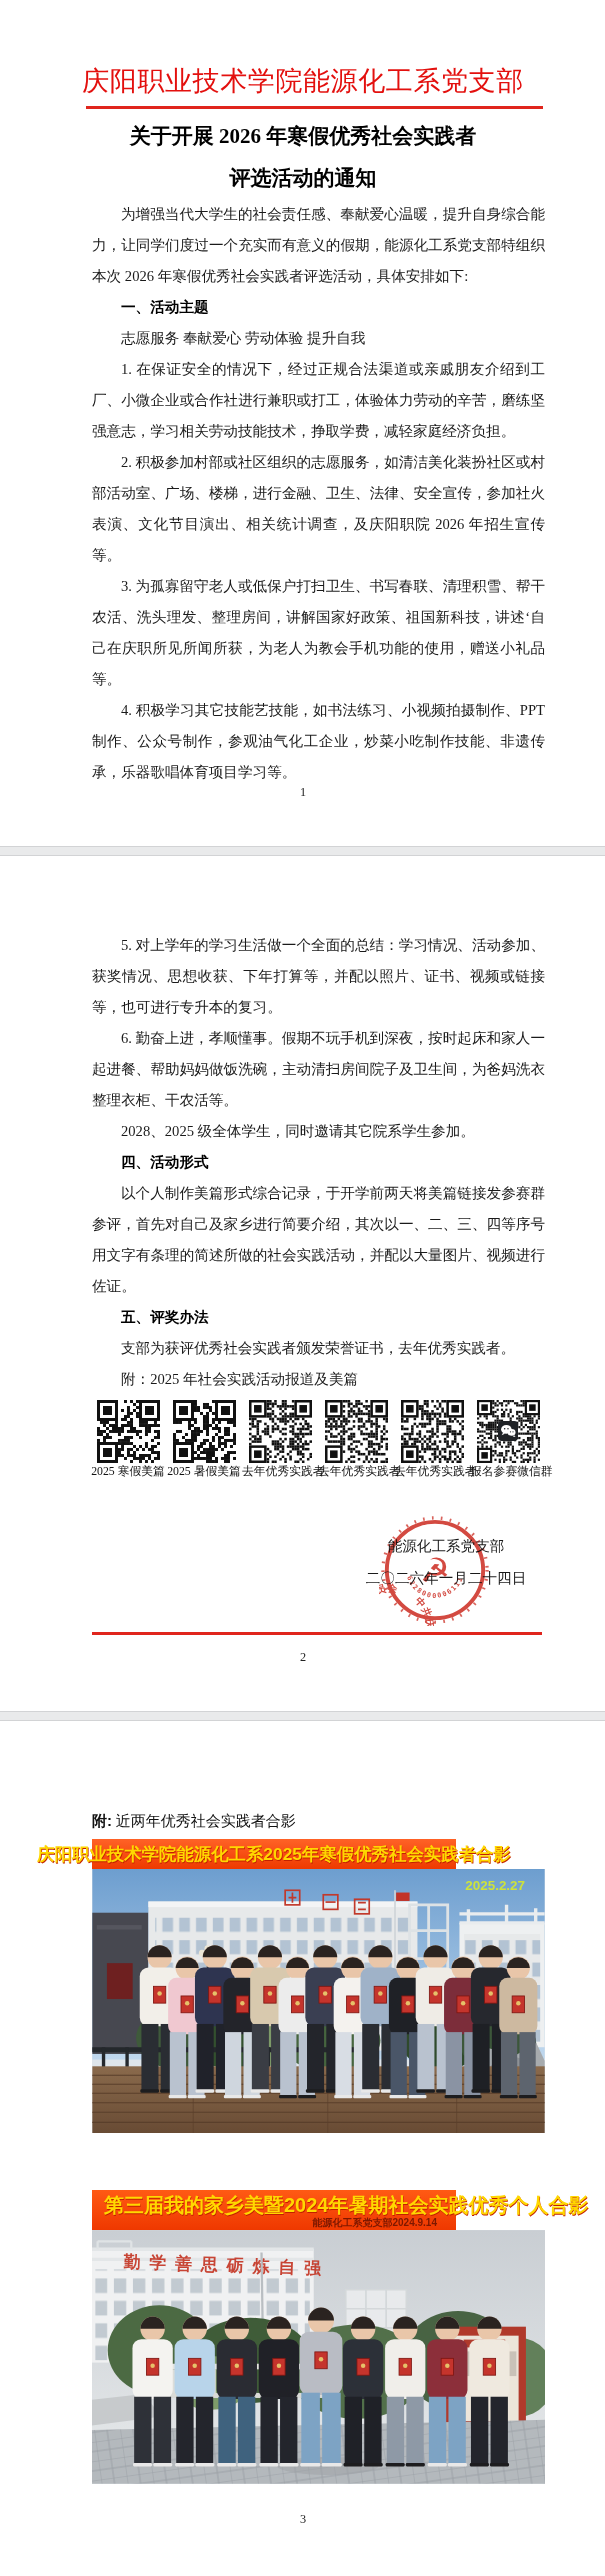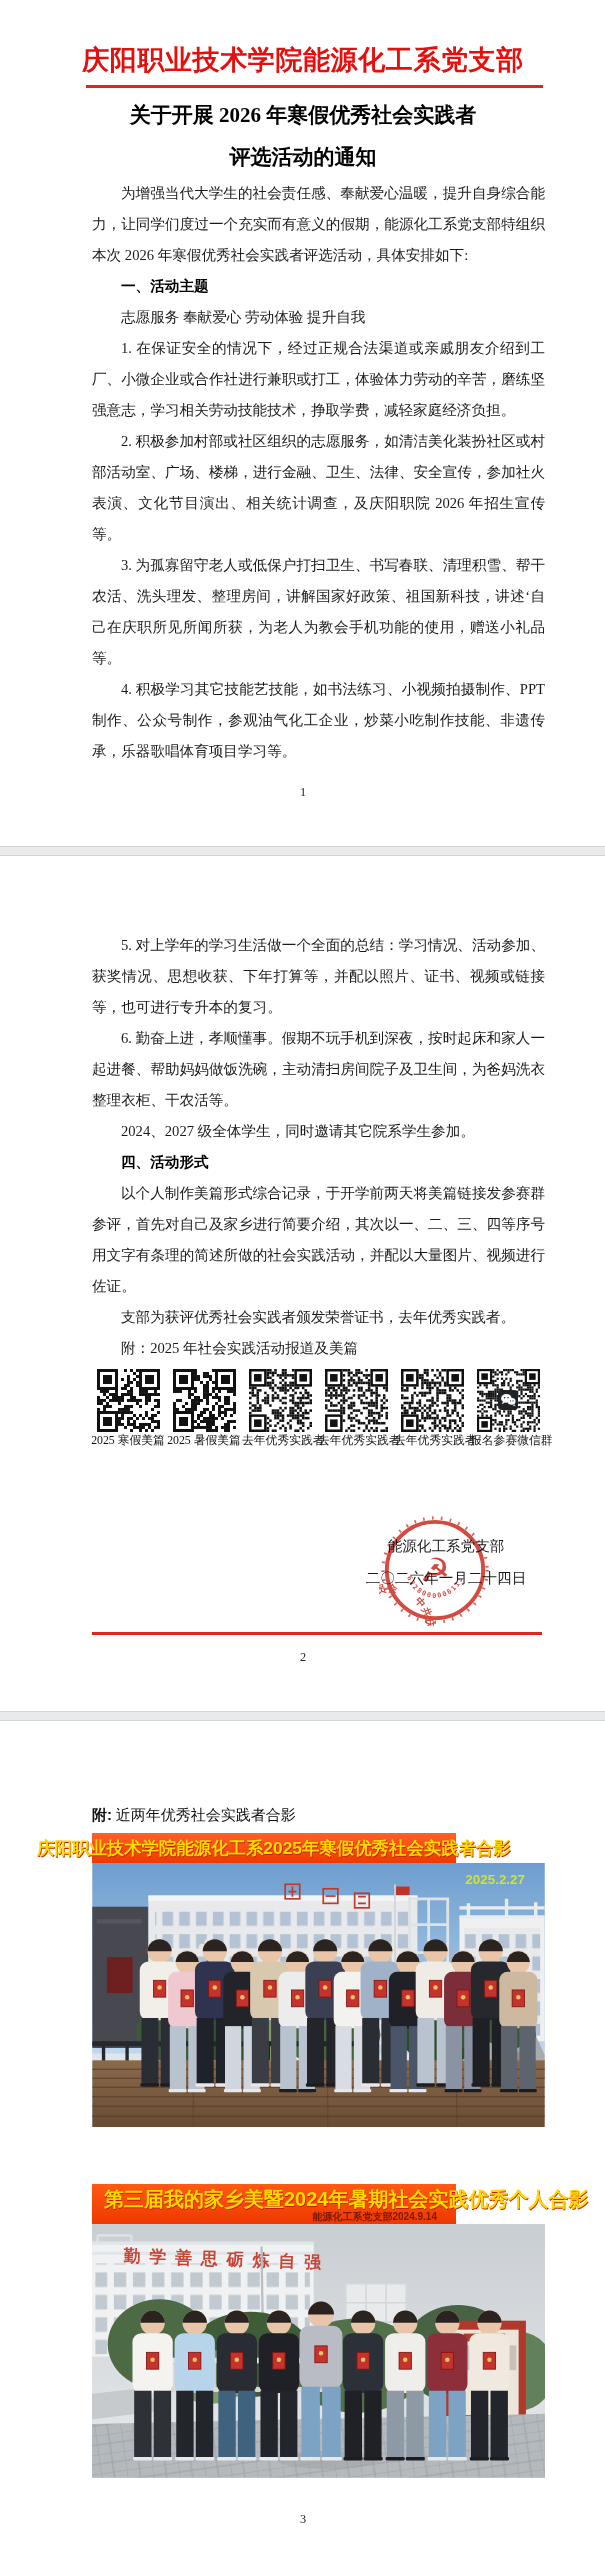--- a/index.html
+++ b/index.html
@@ -4,22 +4,22 @@
 <style>
   html,body{margin:0;padding:0;background:#ffffff;}
   .canvas{position:relative;width:606px;height:2576px;margin:0 auto;background:#fff;
           font-family:"Liberation Serif","DejaVu Serif",serif;color:#141414;overflow:hidden;}
   .page{position:relative;overflow:hidden;background:#fff;}
   .page1{height:846px;}
   .page2{height:855px;}
   .page3{height:854px;}
   .page-sep{height:10px;background:#e9eaeb;border-top:0.6px solid #d2d3d5;border-bottom:0.6px solid #d2d3d5;box-sizing:border-box;}
 
-  .red-title{margin:0;padding-top:46px;text-align:center;font-size:27px;line-height:29px;
-             font-weight:bold;color:#e3100e;letter-spacing:0.6px;
+  .red-title{margin:0;padding-top:67px;text-align:center;font-size:27px;line-height:29px;
+             font-weight:normal;color:#e3100e;letter-spacing:0.6px;
              font-family:"Liberation Serif","DejaVu Serif",serif;}
   .red-rule{height:2.8px;background:#e0251d;margin:10px 63px 0 86px;}
   .doc-title{margin-top:6.7px;text-align:center;font-size:21px;font-weight:bold;line-height:42px;color:#000;}
 
   .bodytext{margin:0 61px 0 92px;font-size:14.6px;line-height:31px;text-align:justify;color:#1a1a1a;}
   .bodytext p{margin:0;}
   .ind{text-indent:29px;}
   .sechead{text-indent:29px;font-weight:bold;color:#000;
            font-family:"Liberation Sans","DejaVu Sans",sans-serif;}
 
@@ -35,21 +35,21 @@
   .sign-block{position:absolute;left:362px;top:674px;width:168px;text-align:center;
               font-size:14.6px;line-height:32px;color:#1a1a1a;}
   .stamp{position:absolute;left:379px;top:658px;width:112px;height:112px;opacity:0.92;mix-blend-mode:multiply;}
   .red-rule-b{position:absolute;left:92px;top:776px;width:450px;height:2.8px;background:#e0251d;}
 
   .pagenum{position:absolute;left:0;width:100%;text-align:center;font-size:12.3px;color:#222;}
   .page1 .pagenum{top:785px;}
   .page2 .pagenum{top:794px;}
   .page3 .pagenum{top:791px;}
 
-  .attach-line{margin:6px 61px 0 92px;padding-top:72px;font-size:15px;line-height:31px;color:#111;}
+  .attach-line{margin:12px 61px 0 92px;padding-top:72px;font-size:15px;line-height:31px;color:#111;}
   .attach-line b{font-family:"Liberation Sans","DejaVu Sans",sans-serif;}
 
   .photo-block{margin:2.2px 61px 0 92px;width:364px;}
   .photo-block2{margin-top:57px;}
   .banner1{height:30px;background:linear-gradient(180deg,#ff6226,#ee3a00);
            display:flex;align-items:center;justify-content:center;
            font-size:17.4px;font-weight:bold;color:#ffd800;white-space:nowrap;
            text-shadow:0.6px 0.6px 0 #c22000;font-family:"Liberation Sans","DejaVu Sans",sans-serif;}
   .banner2{height:40px;background:linear-gradient(180deg,#ff5a14,#ef3800);position:relative;}
   .banner2-main{text-align:center;font-size:20px;font-weight:bold;color:#ffd800;line-height:28px;
@@ -82,23 +82,24 @@
     </div>
     <div class="pagenum">1</div>
   </section>
 
   <div class="page-sep"></div>
 
   <section class="page page2">
     <div class="bodytext">
       <p class="ind">5. 对上学年的学习生活做一个全面的总结：学习情况、活动参加、获奖情况、思想收获、下年打算等，并配以照片、证书、视频或链接等，也可进行专升本的复习。</p>
       <p class="ind">6. 勤奋上进，孝顺懂事。假期不玩手机到深夜，按时起床和家人一起进餐、帮助妈妈做饭洗碗，主动清扫房间院子及卫生间，为爸妈洗衣整理衣柜、干农活等。</p>
-      <p class="ind">2024、2027 级全体学生，同时邀请其它院系学生参加。</p>
+      <p class="ind">2028、2025 级全体学生，同时邀请其它院系学生参加。</p>
       <p class="sechead">四、活动形式</p>
       <p class="ind">以个人制作美篇形式综合记录，于开学前两天将美篇链接发参赛群参评，首先对自己及家乡进行简要介绍，其次以一、二、三、四等序号用文字有条理的简述所做的社会实践活动，并配以大量图片、视频进行佐证。</p>
+      <p class="sechead">五、评奖办法</p>
       <p class="ind">支部为获评优秀社会实践者颁发荣誉证书，去年优秀实践者。</p>
       <p class="ind">附：2025 年社会实践活动报道及美篇</p>
     </div>
 
     <div class="qr-row" id="qr-row">
         <div class="qr-item">
           <div class="qr-box">
             <svg width="63" height="63" viewBox="0 0 112 112">
               <rect width="112" height="112" fill="#fff"></rect>
               <rect x="48.0" y="0.0" width="5.3" height="5.3" fill="#111"></rect>

